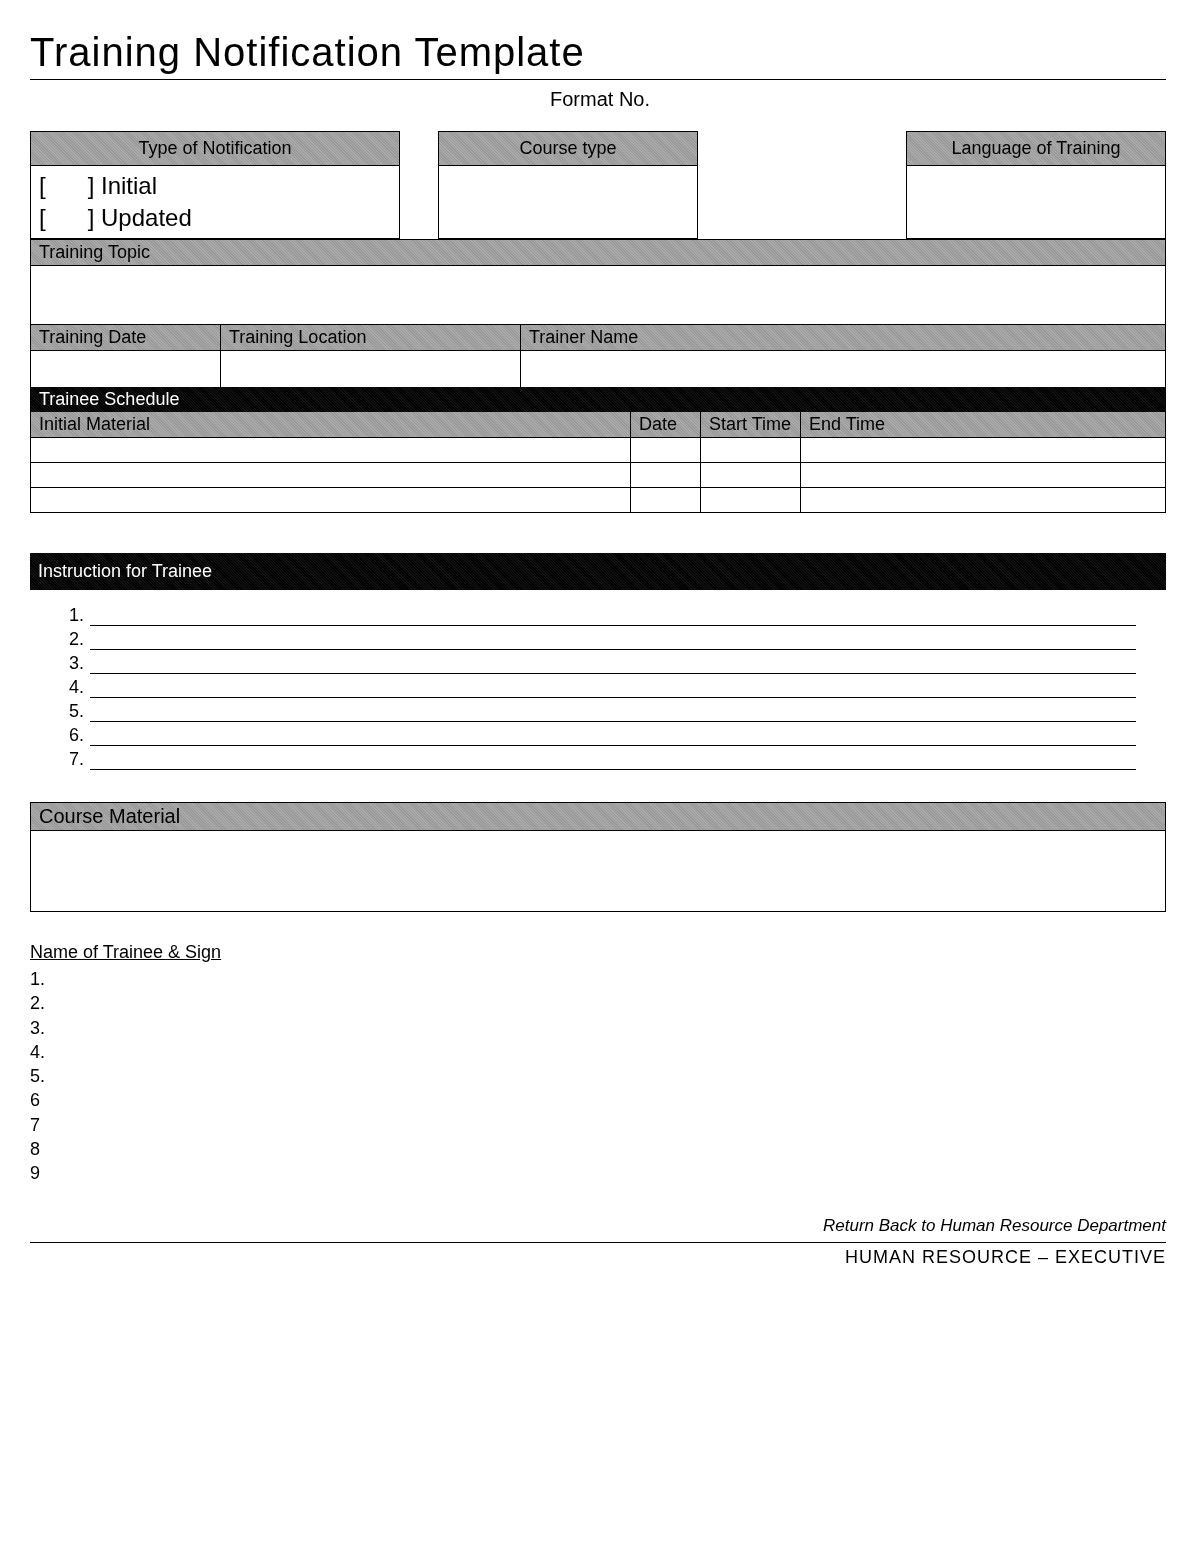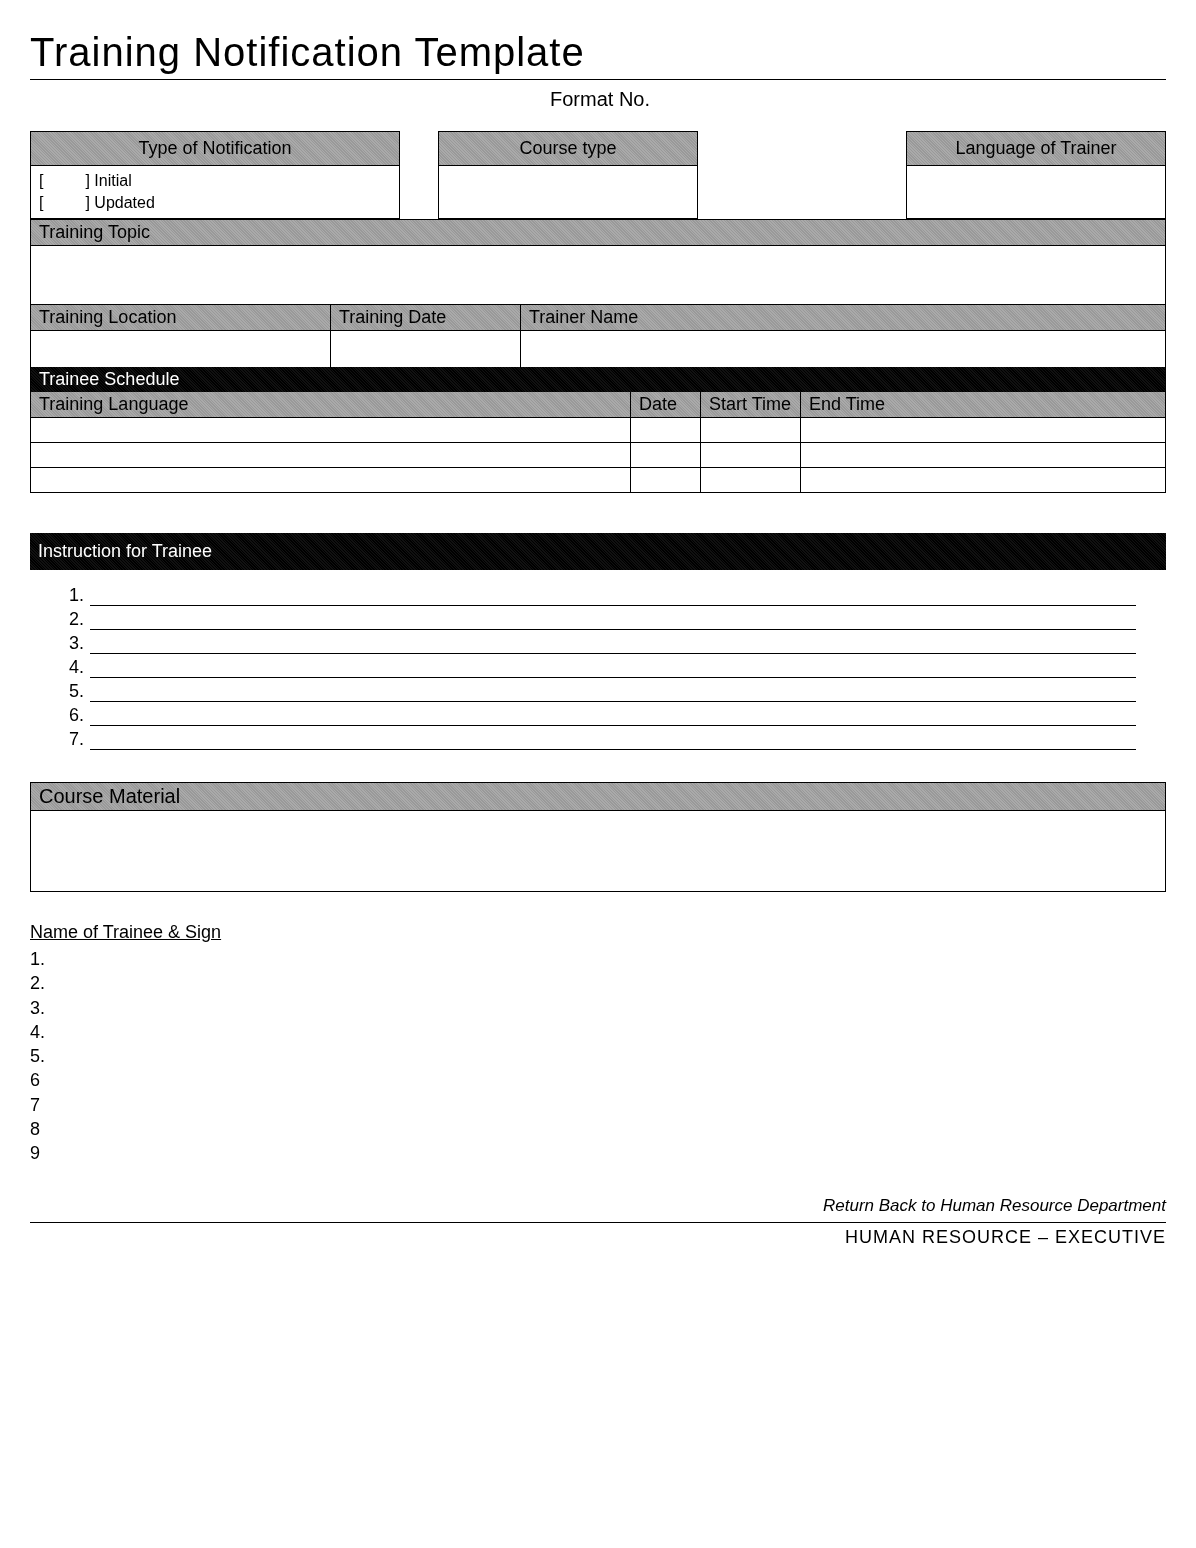--- a/index.html
+++ b/index.html
@@ -50,21 +50,21 @@
       border-bottom: 1.5px solid #000;
     }
     .body-cell {
       min-height: 50px;
       background: #fff;
     }
     .notif-options {
       padding: 4px 8px;
     }
     .notif-line {
-      font-size: 16px;
+      font-size: 24px;
       padding: 2px 0;
     }
     .bracket-gap { display: inline-block; width: 42px; }
     .main-table {
       width: 100%;
       border: 1.5px solid #000;
       margin-bottom: 40px;
     }
     .full-row-header {
       background: #999;
@@ -193,45 +193,45 @@
     <div class="notif-options">
       <div class="notif-line">[<span class="bracket-gap"></span>] <span>Initial</span></div>
       <div class="notif-line">[<span class="bracket-gap"></span>] <span>Updated</span></div>
     </div>
   </div>
   <div class="top-box box-course">
     <div class="gray-header">Course type</div>
     <div class="body-cell"></div>
   </div>
   <div class="top-box box-language">
-    <div class="gray-header">Language of Trainer</div>
+    <div class="gray-header">Language of Training</div>
     <div class="body-cell"></div>
   </div>
 </div>
 
 <div class="main-table">
   <div class="full-row-header">Training Topic</div>
   <div class="topic-body"></div>
   <div class="three-col">
+    <div class="col col-date">
+      <div class="hdr">Training Date</div>
+      <div class="bdy"></div>
+    </div>
     <div class="col col-loc">
       <div class="hdr">Training Location</div>
       <div class="bdy"></div>
     </div>
-    <div class="col col-date">
-      <div class="hdr">Training Date</div>
-      <div class="bdy"></div>
-    </div>
     <div class="col col-trainer">
       <div class="hdr">Trainer Name</div>
       <div class="bdy"></div>
     </div>
   </div>
   <div class="black-bar">Trainee Schedule</div>
   <div class="sched-header">
-    <div class="c c-mat">Training Language</div>
+    <div class="c c-mat">Initial Material</div>
     <div class="c c-date">Date</div>
     <div class="c c-start">Start Time</div>
     <div class="c c-end">End Time</div>
   </div>
   <div class="sched-row">
     <div class="c c-mat"></div>
     <div class="c c-date"></div>
     <div class="c c-start"></div>
     <div class="c c-end"></div>
   </div>

